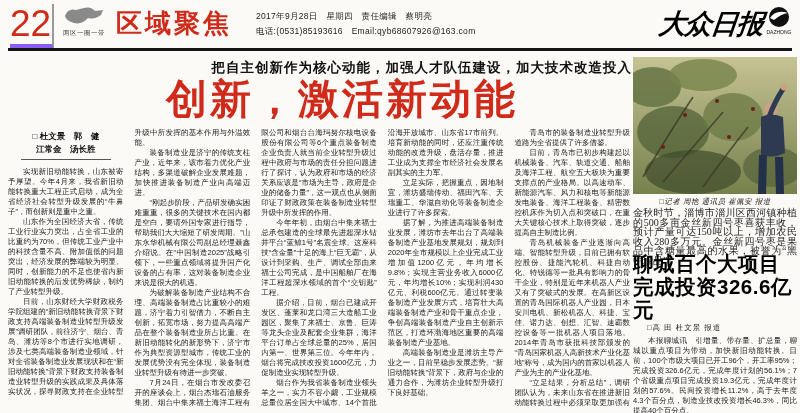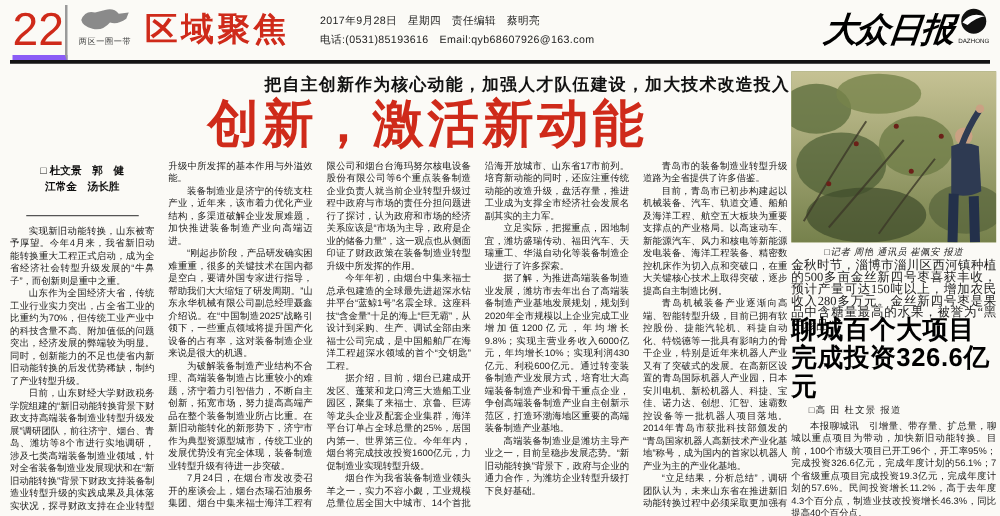--- a/index.html
+++ b/index.html
@@ -40,21 +40,21 @@
   .sidebar h2{margin:0 0 0 0;font-size:20.5px;line-height:23px;font-weight:900;
               color:#000;letter-spacing:.5px;}
   .sb-byline{font-size:7.5px;color:#222;margin:2px 0 3px 14px;letter-spacing:1px;}
   .sidebar p{margin:0;font-size:7.5px;line-height:10px;text-align:justify;text-indent:2em;color:#1a1a1a;}
   .sidebar p b{font-weight:400;}
   
   .body-cols{position:absolute;left:8px;top:128px;width:622px;height:282px;overflow:hidden;
              column-count:5;column-gap:11px;column-fill:auto;
              font-size:7.5px;line-height:10px;text-align:justify;color:#1a1a1a;}
   .authors{text-align:center;font-size:8.5px;line-height:12.5px;font-weight:600;color:#111;
-           margin:2px 13px 7px 13px;padding-bottom:17px;border-bottom:1.5px solid #555;}
+           margin:2px 13px 7px 13px;padding-bottom:4px;border-bottom:1.5px solid #555;}
   .body-cols p{margin:0;text-indent:2em;}
 </style>
 </head>
 <body>
 
 <div class="page">
 
   <div class="pageno">22</div>
 
   <div class="edition">

